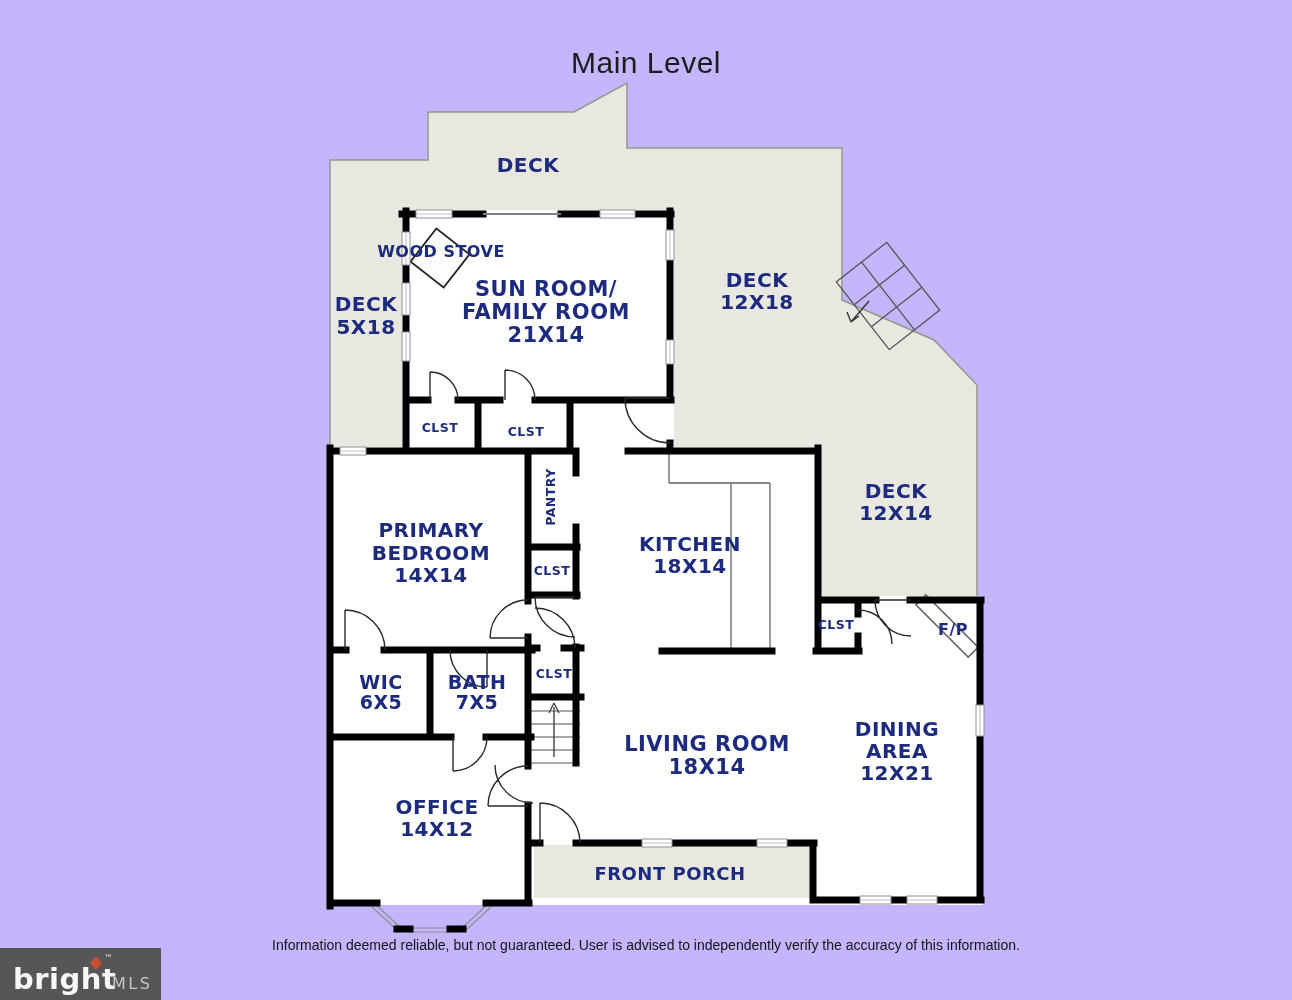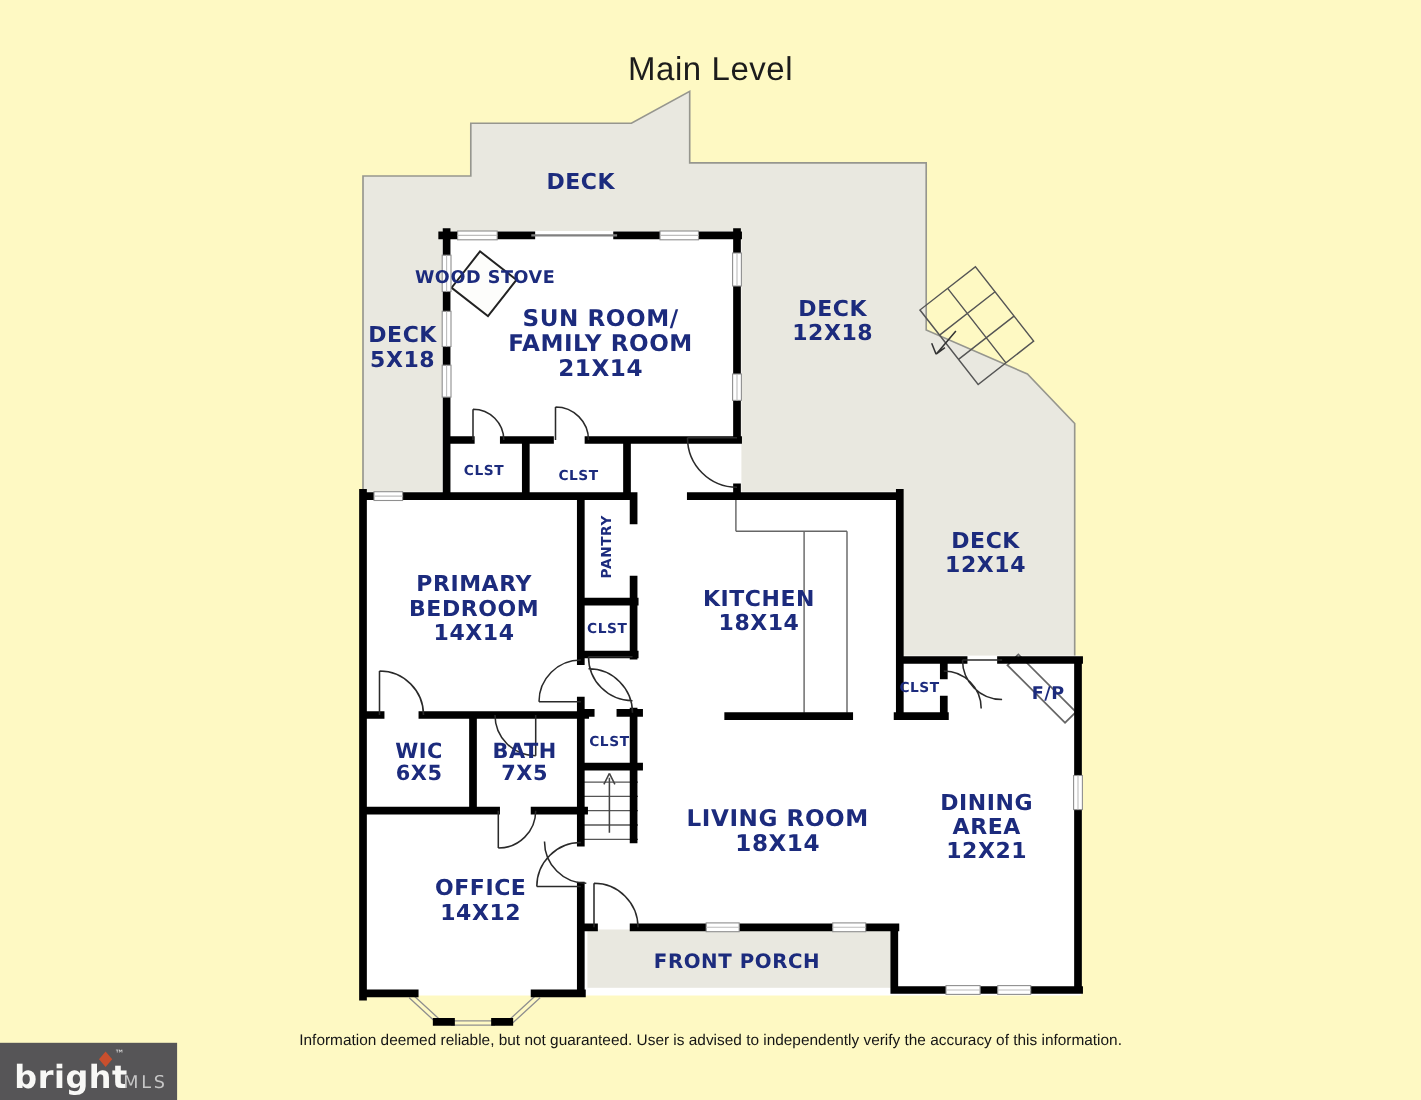--- a/index.html
+++ b/index.html
@@ -1,16 +1,16 @@
 <!DOCTYPE html>
 <html><head>
 <meta charset="utf-8">
 <style>
   html,body{margin:0;padding:0;background:#ffffff;}
-  .stage{position:relative;width:1292px;height:1000px;background:#fef9c3;overflow:hidden;}
+  .stage{position:relative;width:1292px;height:1000px;background:#c4b5fd;overflow:hidden;}
   svg{position:absolute;left:0;top:0;}
   text{font-family:"DejaVu Sans",sans-serif;font-weight:bold;fill:#1c2b7d;text-anchor:middle;letter-spacing:.5px;}
   .t12{font-size:12.5px;}
   .t16{font-size:16px;}
   .t18{font-size:18px;}
   .t19{font-size:19px;}
   .t20{font-size:20px;}
   .t21{font-size:21px;}
   .title{font-family:"Liberation Sans",sans-serif;font-weight:400;font-size:30px;fill:#1c1c1c;letter-spacing:.5px;}
   .disclaimer{font-family:"Liberation Sans",sans-serif;font-weight:400;font-size:14px;fill:#151515;letter-spacing:0;}

